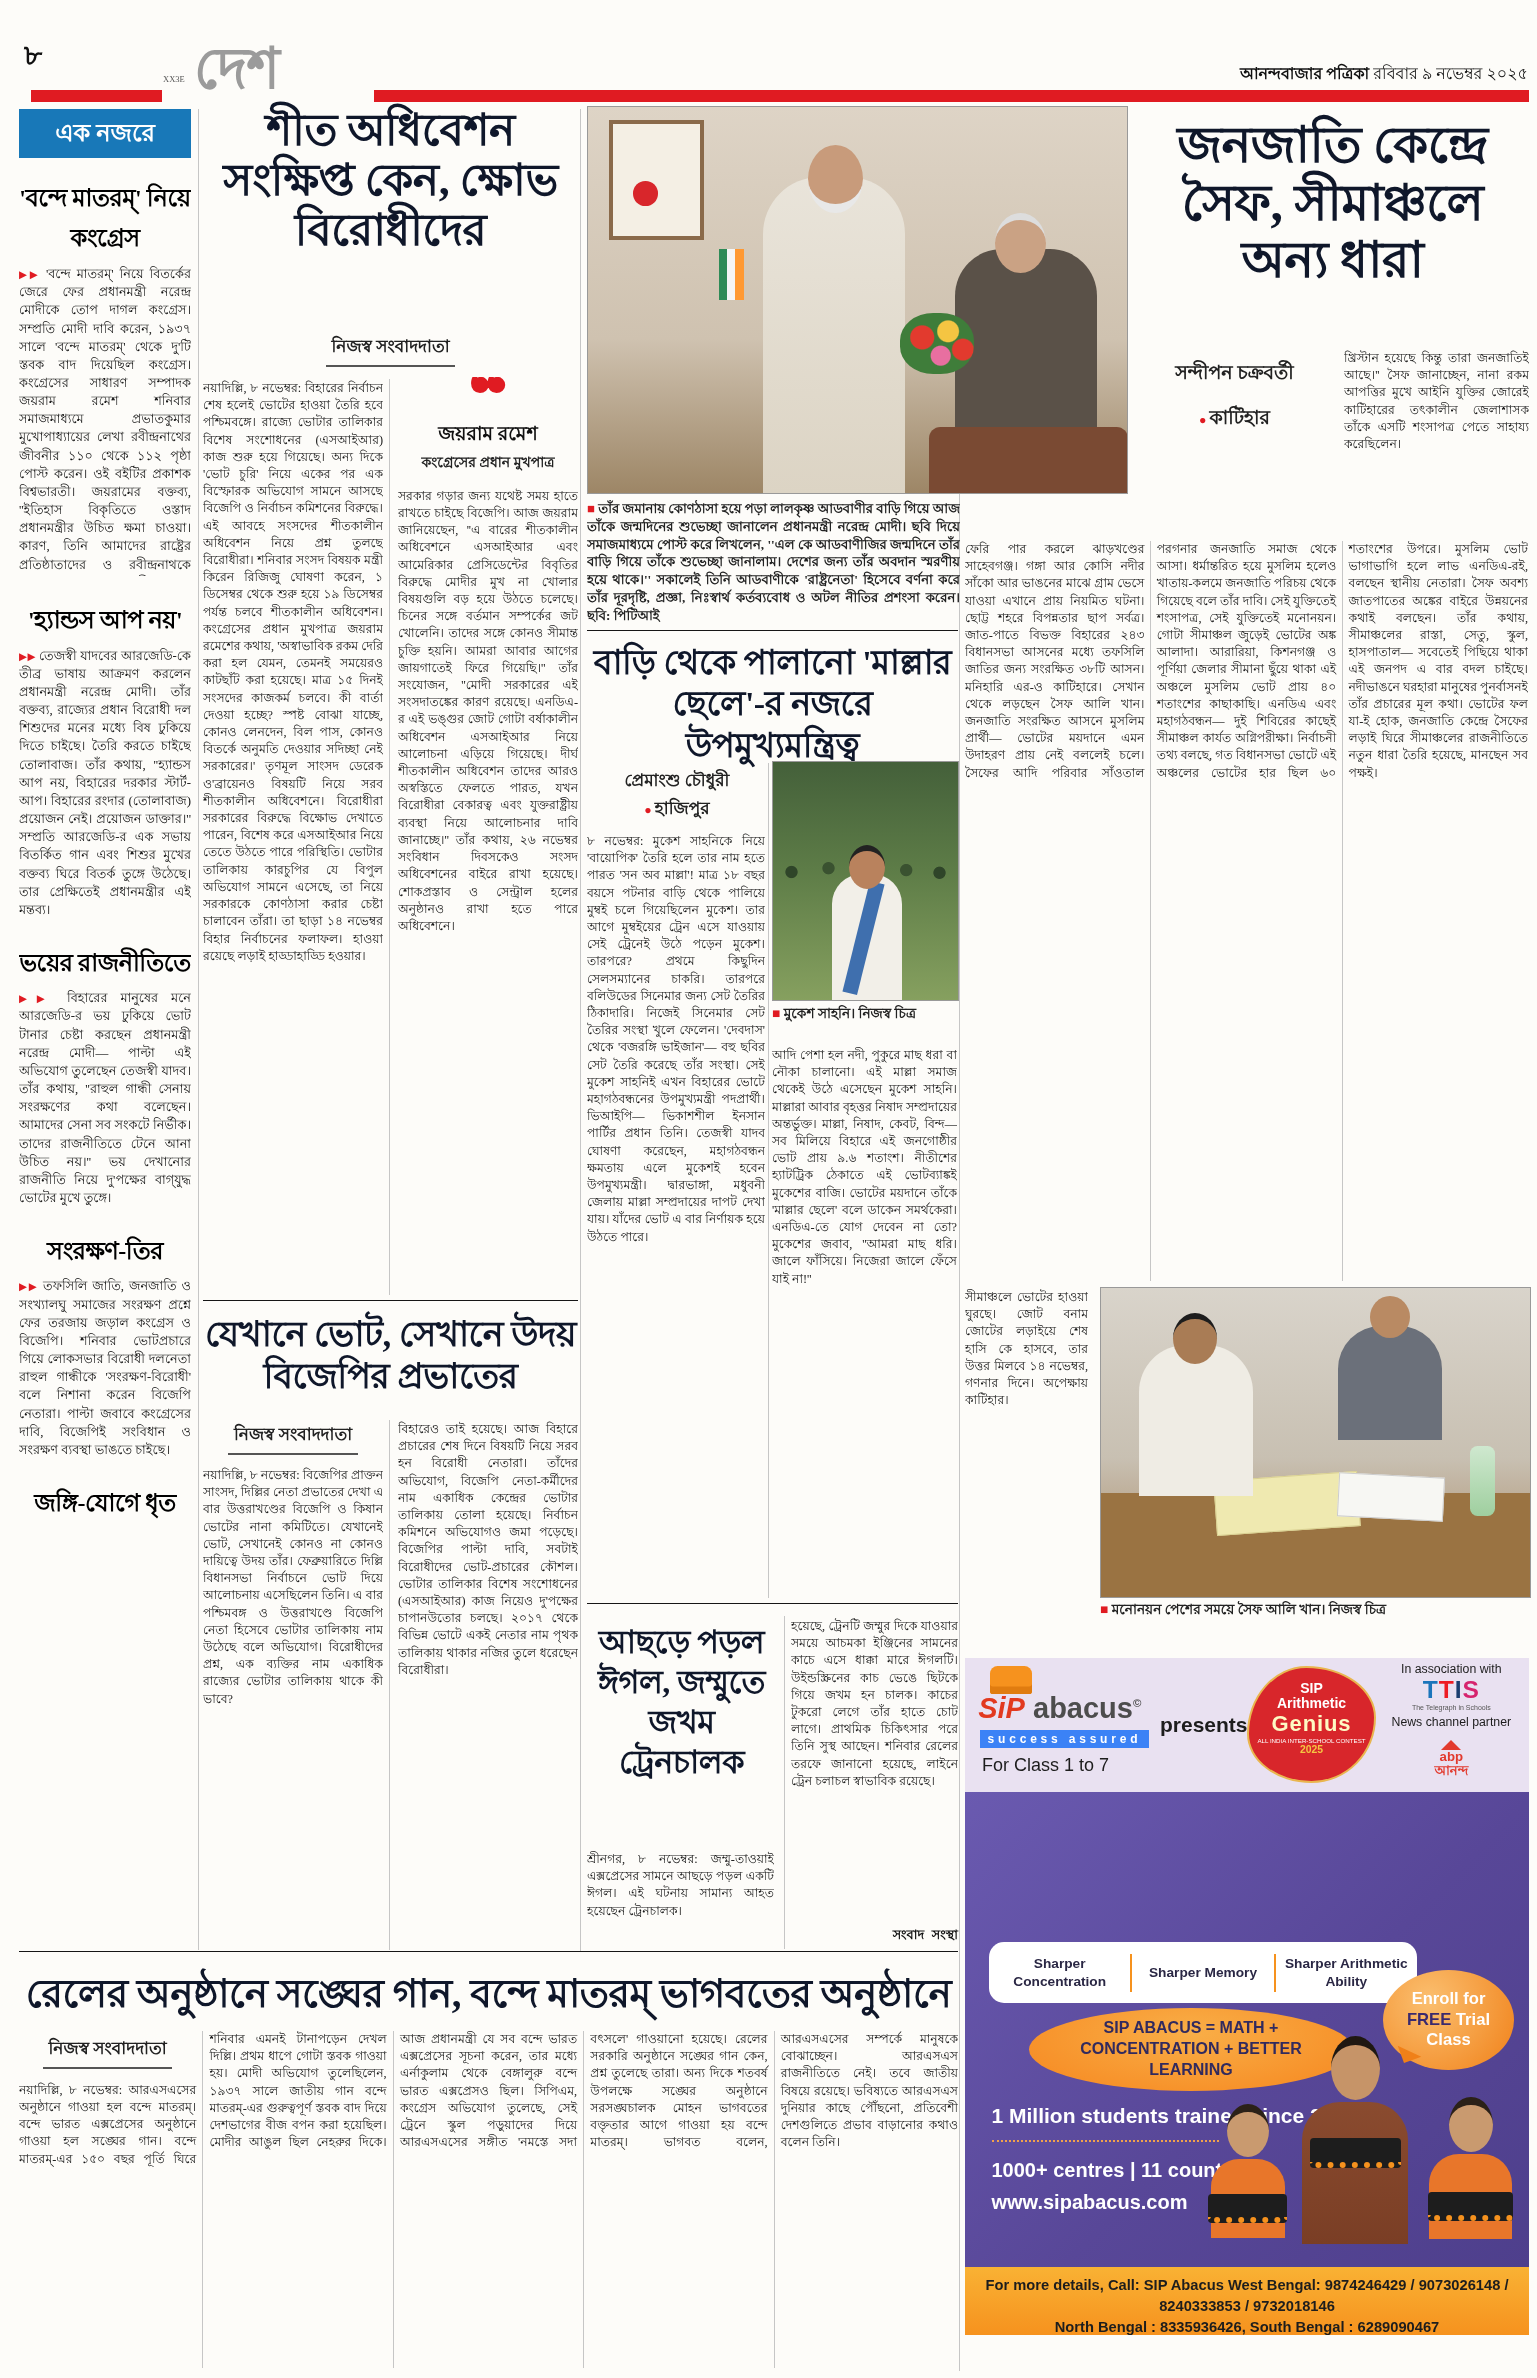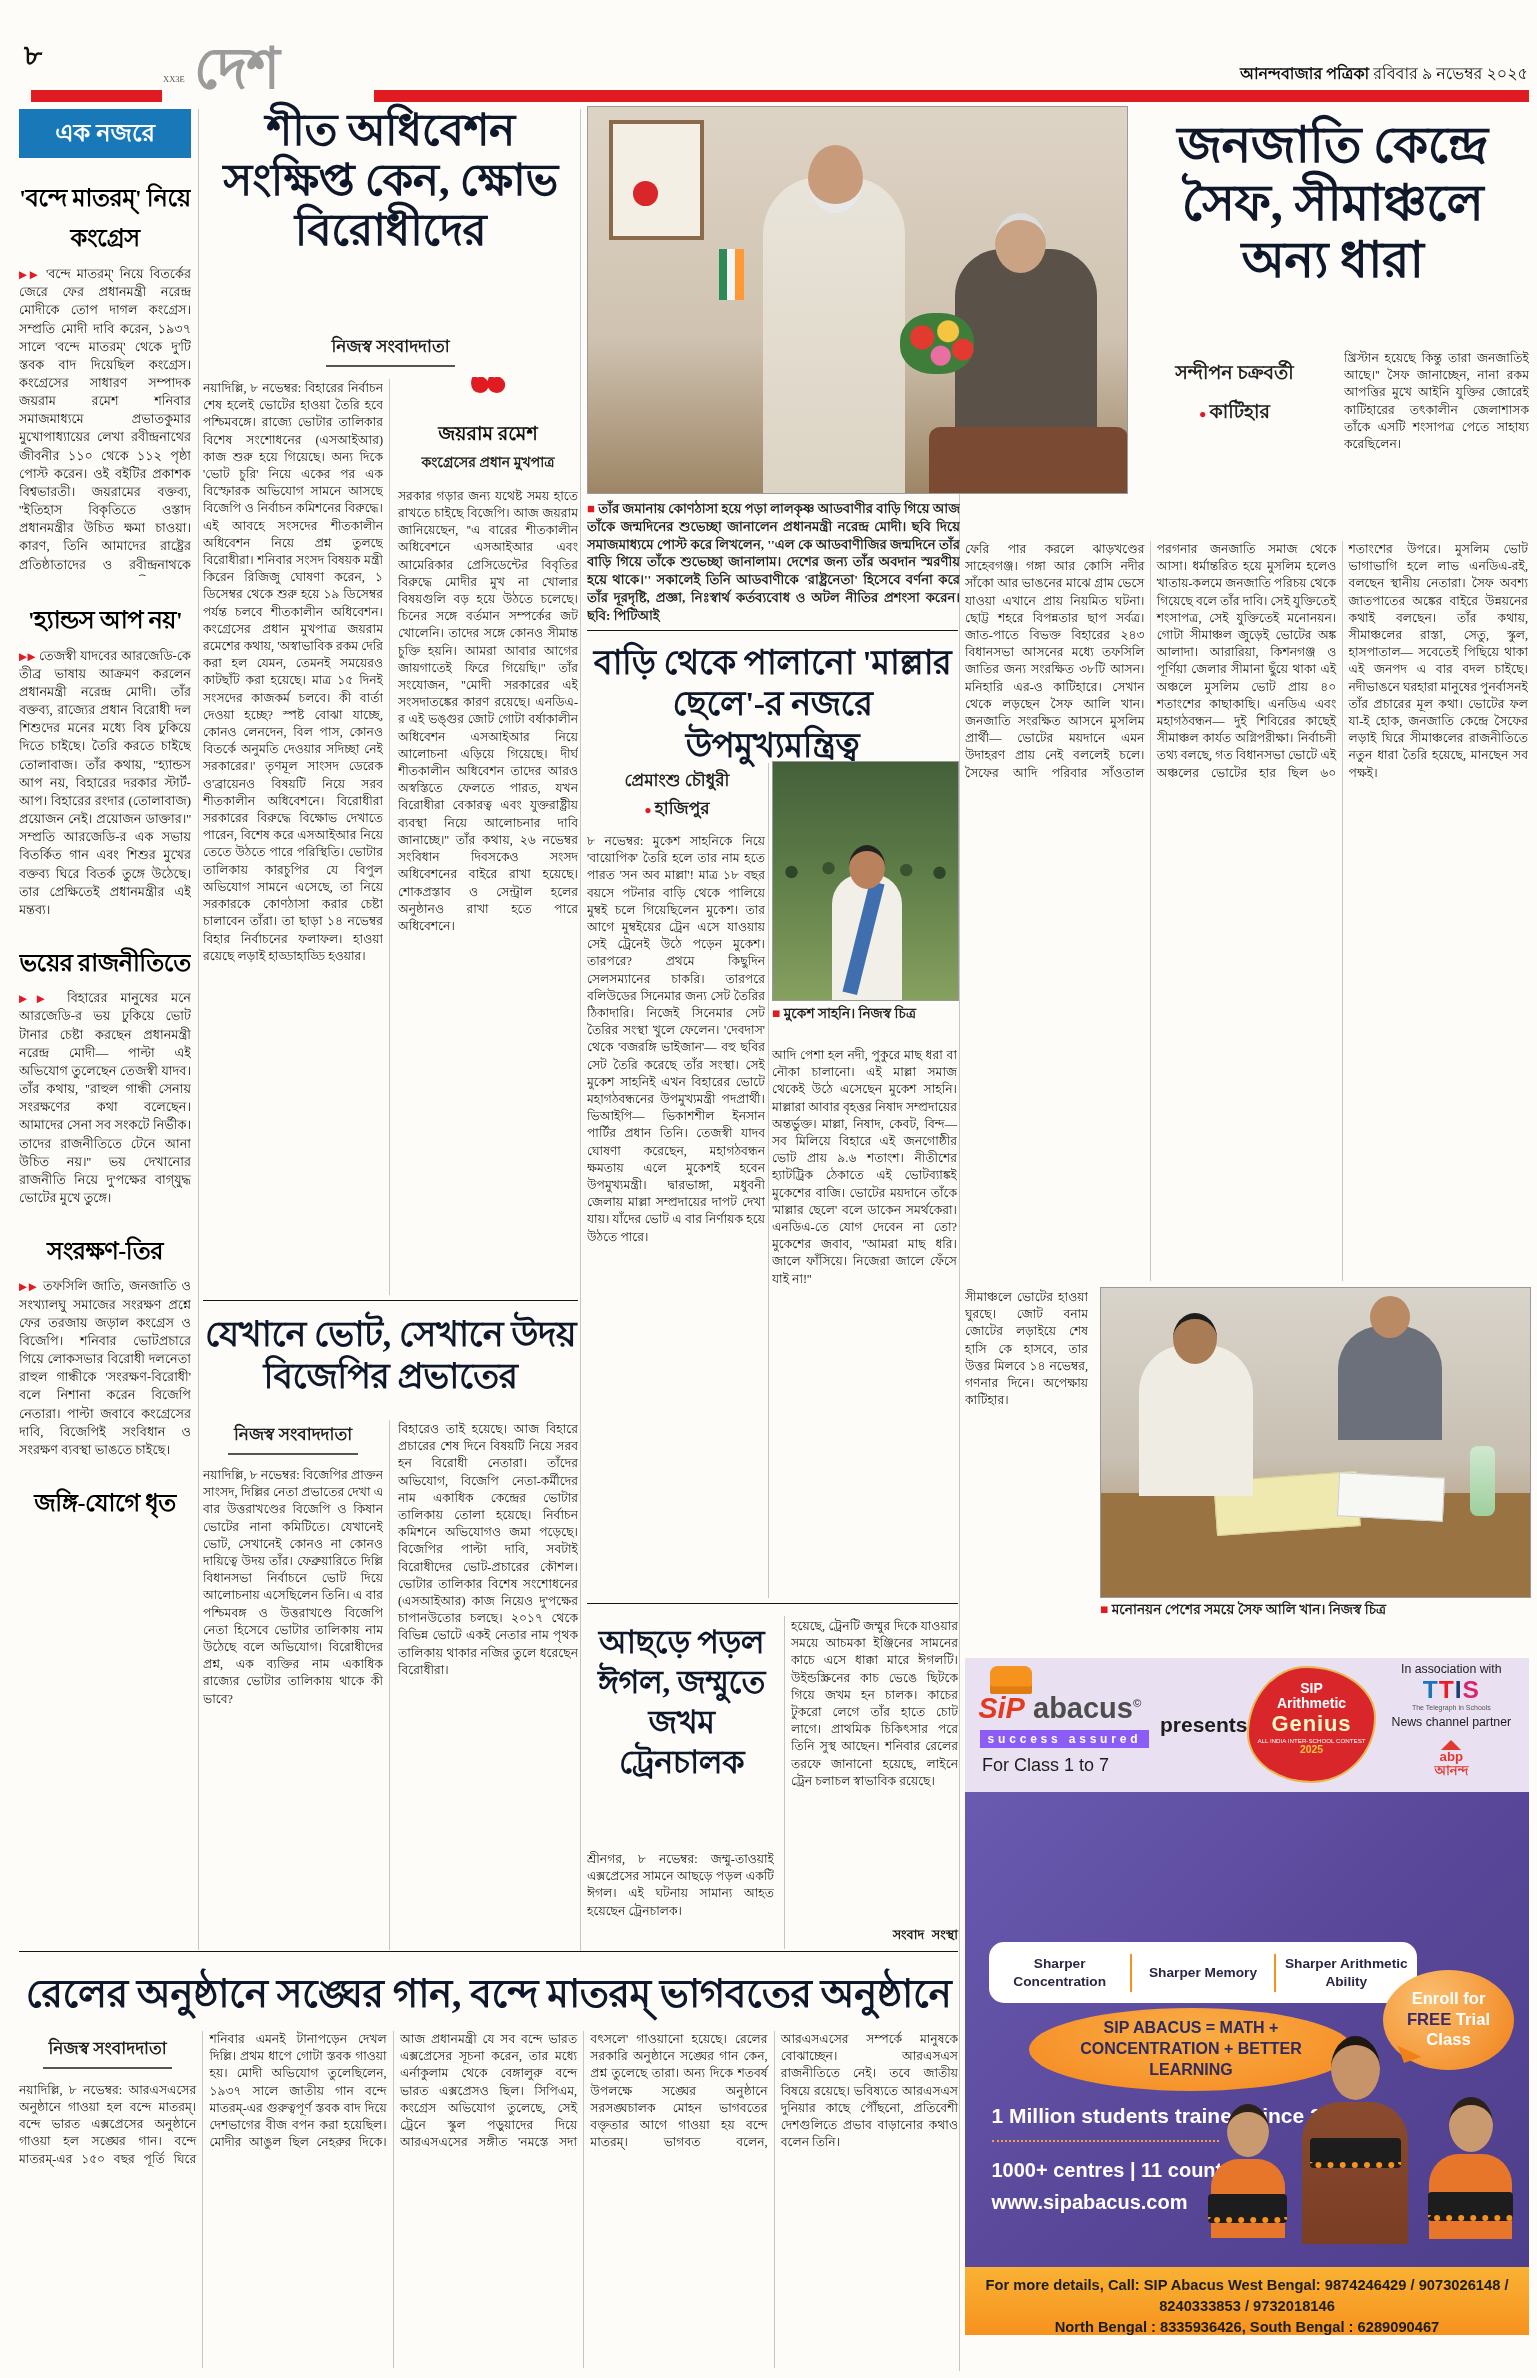--- a/index.html
+++ b/index.html
@@ -140,21 +140,21 @@
 
 <div class="hrule" style="left:587px;top:1603px;width:371px;"></div>
 <div class="abs hl" style="left:587px;top:1622px;width:189px;height:220px;font-size:32px;line-height:1.25;">আছড়ে পড়ল ঈগল, জম্মুতে জখম ট্রেনচালক</div>
 <div class="abs body-txt" style="left:587px;top:1851px;width:187px;height:98px;">শ্রীনগর, ৮ নভেম্বর: জম্মু-তাওয়াই এক্সপ্রেসের সামনে আছড়ে পড়ল একটি ঈগল। এই ঘটনায় সামান্য আহত হয়েছেন ট্রেনচালক।</div>
 <div class="abs body-txt" style="left:791px;top:1618px;width:167px;height:301px;">হয়েছে, ট্রেনটি জম্মুর দিকে যাওয়ার সময়ে আচমকা ইঞ্জিনের সামনের কাচে এসে ধাক্কা মারে ঈগলটি। উইন্ডস্ক্রিনের কাচ ভেঙে ছিটকে গিয়ে জখম হন চালক। কাচের টুকরো লেগে তাঁর হাতে চোট লাগে। প্রাথমিক চিকিৎসার পরে তিনি সুস্থ আছেন। শনিবার রেলের তরফে জানানো হয়েছে, লাইনে ট্রেন চলাচল স্বাভাবিক রয়েছে।</div>
 <div class="abs" style="left:791px;top:1925px;width:167px;text-align:right;font-weight:bold;font-size:12.8px;font-family:Liberation Mono, monospace;">সংবাদ সংস্থা</div>
 
 <div class="abs hl" style="left:1136px;top:117px;width:393px;height:227px;font-size:50px;line-height:1.15;">জনজাতি কেন্দ্রে সৈফ, সীমাঞ্চলে অন্য ধারা</div>
 <div class="abs byline" style="left:1140px;top:358px;width:189px;font-size:19px;">
   <div>সন্দীপন চক্রবর্তী</div>
-  <div class="place" style="margin-top:7px;">কাটিহার</div>
+  <div class="place" style="margin-top:13px;">কাটিহার</div>
 </div>
 <div class="abs body-txt" style="left:1344px;top:350px;width:185px;height:184px;">খ্রিস্টান হয়েছে কিন্তু তারা জনজাতিই আছে।'' সৈফ জানাচ্ছেন, নানা রকম আপত্তির মুখে আইনি যুক্তির জোরেই কাটিহারের তৎকালীন জেলাশাসক তাঁকে এসটি শংসাপত্র পেতে সাহায্য করেছিলেন।</div>
 <div class="abs body-txt" style="left:965px;top:541px;width:563px;height:740px;column-count:3;column-gap:12.3px;column-rule:0.9px solid #c6c6c6;">ফেরি পার করলে ঝাড়খণ্ডের সাহেবগঞ্জ। গঙ্গা আর কোসি নদীর সাঁকো আর ভাঙনের মাঝে গ্রাম ভেসে যাওয়া এখানে প্রায় নিয়মিত ঘটনা। ছোট্ট শহরে বিপন্নতার ছাপ সর্বত্র। জাত-পাতে বিভক্ত বিহারের ২৪৩ বিধানসভা আসনের মধ্যে তফসিলি জাতির জন্য সংরক্ষিত ৩৮টি আসন। মনিহারি এর-ও কাটিহারে। সেখান থেকে লড়ছেন সৈফ আলি খান। জনজাতি সংরক্ষিত আসনে মুসলিম প্রার্থী— ভোটের ময়দানে এমন উদাহরণ প্রায় নেই বললেই চলে। সৈফের আদি পরিবার সাঁওতাল পরগনার জনজাতি সমাজ থেকে আসা। ধর্মান্তরিত হয়ে মুসলিম হলেও খাতায়-কলমে জনজাতি পরিচয় থেকে গিয়েছে বলে তাঁর দাবি। সেই যুক্তিতেই শংসাপত্র, সেই যুক্তিতেই মনোনয়ন। গোটা সীমাঞ্চল জুড়েই ভোটের অঙ্ক আলাদা। আরারিয়া, কিশনগঞ্জ ও পূর্ণিয়া জেলার সীমানা ছুঁয়ে থাকা এই অঞ্চলে মুসলিম ভোট প্রায় ৪০ শতাংশের কাছাকাছি। এনডিএ এবং মহাগঠবন্ধন— দুই শিবিরের কাছেই সীমাঞ্চল কার্যত অগ্নিপরীক্ষা। নির্বাচনী তথ্য বলছে, গত বিধানসভা ভোটে এই অঞ্চলের ভোটের হার ছিল ৬০ শতাংশের উপরে। মুসলিম ভোট ভাগাভাগি হলে লাভ এনডিএ-রই, বলছেন স্থানীয় নেতারা। সৈফ অবশ্য জাতপাতের অঙ্কের বাইরে উন্নয়নের কথাই বলছেন। তাঁর কথায়, সীমাঞ্চলের রাস্তা, সেতু, স্কুল, হাসপাতাল— সবেতেই পিছিয়ে থাকা এই জনপদ এ বার বদল চাইছে। নদীভাঙনে ঘরহারা মানুষের পুনর্বাসনই তাঁর প্রচারের মূল কথা। ভোটের ফল যা-ই হোক, জনজাতি কেন্দ্রে সৈফের লড়াই ঘিরে সীমাঞ্চলের রাজনীতিতে নতুন ধারা তৈরি হয়েছে, মানছেন সব পক্ষই।</div>
 <div class="abs body-txt" style="left:965px;top:1289px;width:123px;height:310px;">সীমাঞ্চলে ভোটের হাওয়া ঘুরছে। জোট বনাম জোটের লড়াইয়ে শেষ হাসি কে হাসবে, তার উত্তর মিলবে ১৪ নভেম্বর, গণনার দিনে। অপেক্ষায় কাটিহার।</div>
 <div class="abs photo" style="left:1100px;top:1287px;width:429px;height:309px;background:linear-gradient(#d9d4cb 0%,#c8c0b2 55%,#a5815a 100%);">
   <div class="abs" style="left:0;bottom:0;width:429px;height:104px;background:#9a7342;"></div>
   <div class="abs" style="left:114px;bottom:66px;width:142px;height:53px;background:#efe9b0;border:1.9px solid #d9d092;transform:rotate(-4deg);"></div>
   <div class="abs" style="left:237px;bottom:78px;width:104px;height:42px;background:#f7f7f3;border:0.9px solid #ccc;transform:rotate(3deg);"></div>
   <div class="abs" style="left:369px;bottom:81px;width:24.6px;height:70px;background:linear-gradient(#cfe8cf,#9fcf9f);border-radius:7.6px;"></div>
   <div class="abs" style="left:38px;top:57px;width:114px;height:151px;background:#efece4;border-radius:47px 47px 0 0;"></div>
@@ -164,21 +164,21 @@
 </div>
 <div class="abs caption" style="left:1100px;top:1601px;width:429px;height:28px;">মনোনয়ন পেশের সময়ে সৈফ আলি খান। নিজস্ব চিত্র</div>
 
 <div class="ad-wrap">
   <div class="ad-top">
     <div class="abs" style="left:24.6px;top:7.6px;width:42px;height:28px;background:#f6921e;border-radius:7.6px 7.6px 2.8px 2.8px;box-shadow:inset 0 -7.6px 0 #e07c10;"></div>
     <div class="abs" style="left:13.2px;top:34px;font-size:29px;font-weight:bold;">
       <span style="color:#e2391f;font-style:italic;">SiP</span>
       <span style="color:#4d4d4d;">abacus</span><sup style="font-size:11.4px;color:#4d4d4d;">©</sup>
     </div>
-    <div class="abs" style="left:15px;top:72px;background:#8b5cf6;color:#fff;font-size:12px;letter-spacing:3.8px;font-weight:bold;padding:1.9px 7.6px;">success assured</div>
+    <div class="abs" style="left:15px;top:72px;background:#3b82f6;color:#fff;font-size:12px;letter-spacing:3.8px;font-weight:bold;padding:1.9px 7.6px;">success assured</div>
     <div class="abs" style="left:17px;top:97px;font-size:18px;color:#1d1d1d;">For Class 1 to 7</div>
     <div class="abs" style="left:195px;top:55px;font-size:21px;font-weight:bold;color:#1d1d1d;">presents</div>
     <div class="blob">
       <div style="font-size:14px;font-weight:bold;">SIP</div>
       <div style="font-size:14px;font-weight:bold;">Arithmetic</div>
       <div style="font-size:22px;font-weight:bold;color:#fef9c3;letter-spacing:0.9px;">Genius</div>
       <div style="font-size:6.2px;margin-top:1.9px;">ALL INDIA INTER-SCHOOL CONTEST</div>
       <div style="font-size:10.4px;color:#f5c542;font-weight:bold;">2025</div>
     </div>
     <div class="abs" style="right:5.7px;top:3.8px;width:144px;text-align:center;color:#1d1d1d;">

